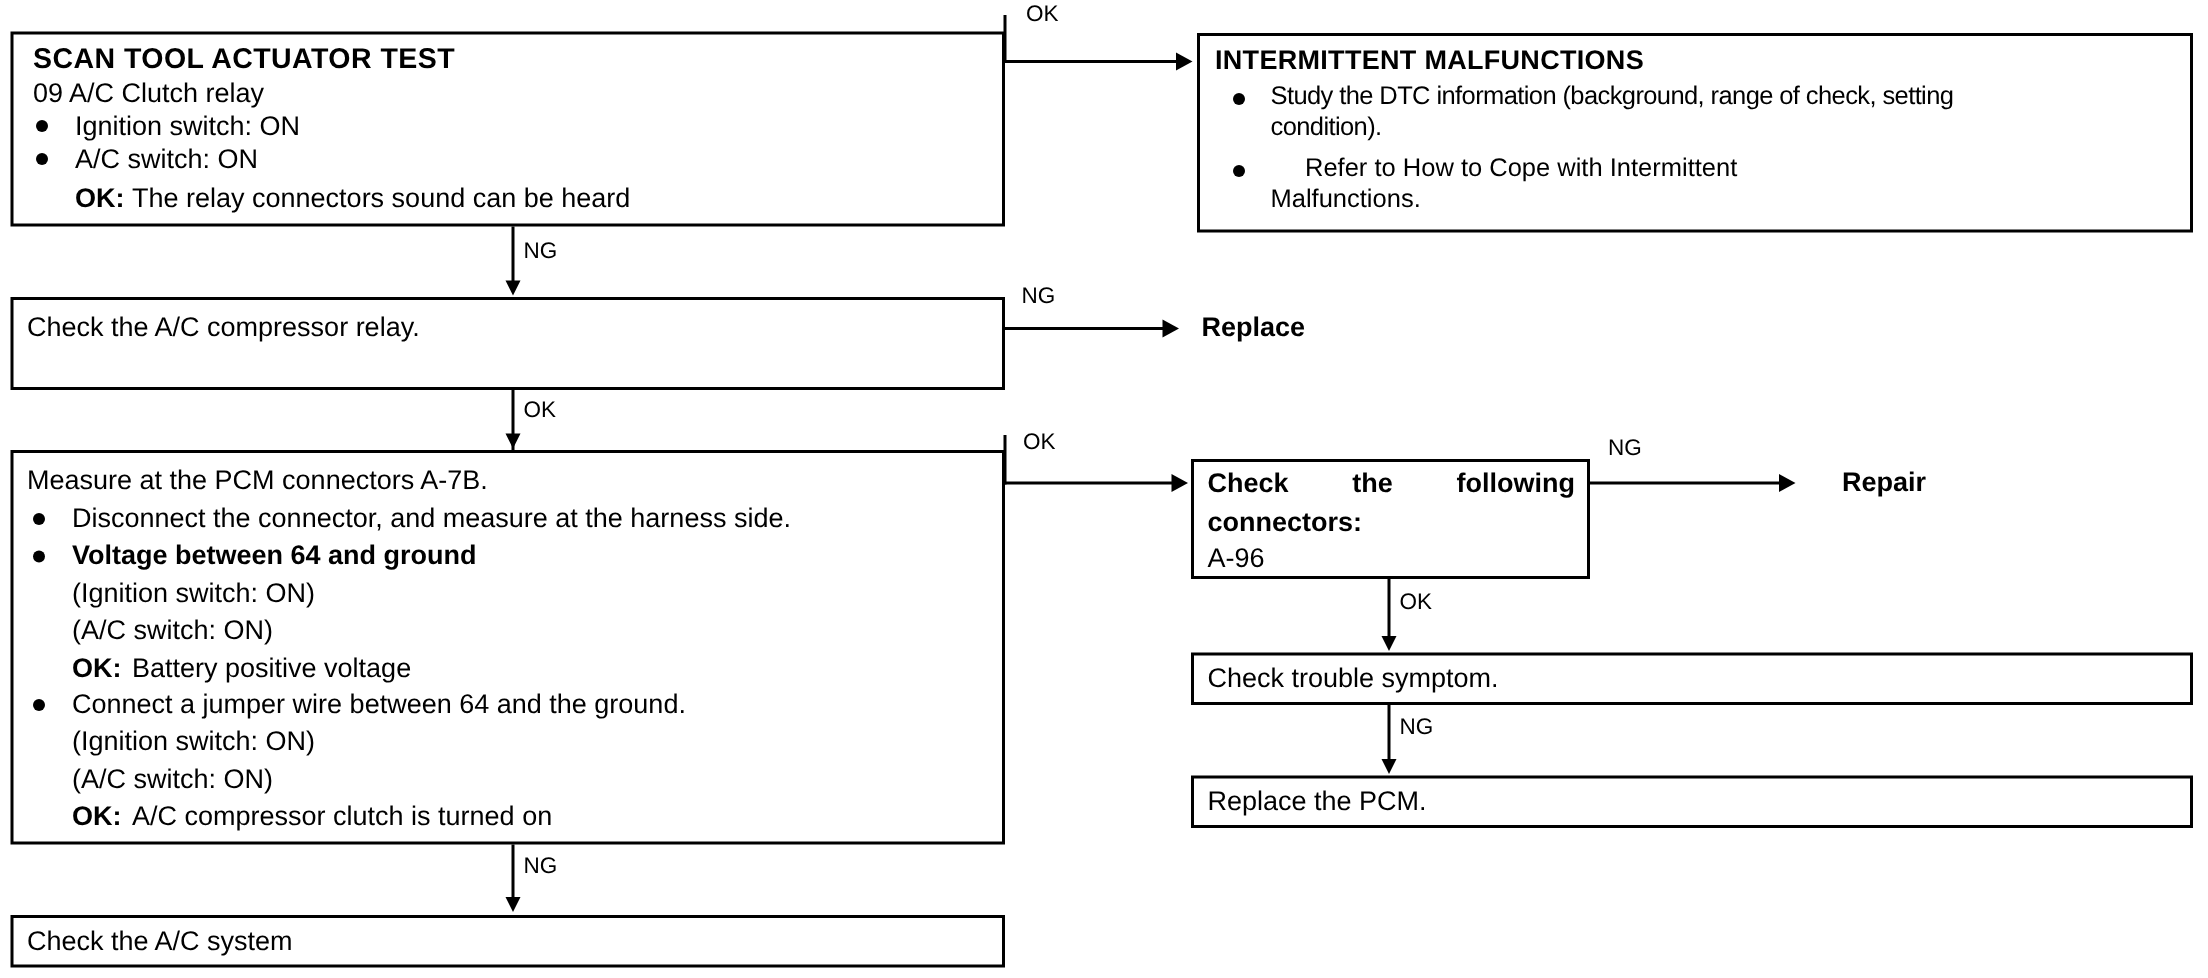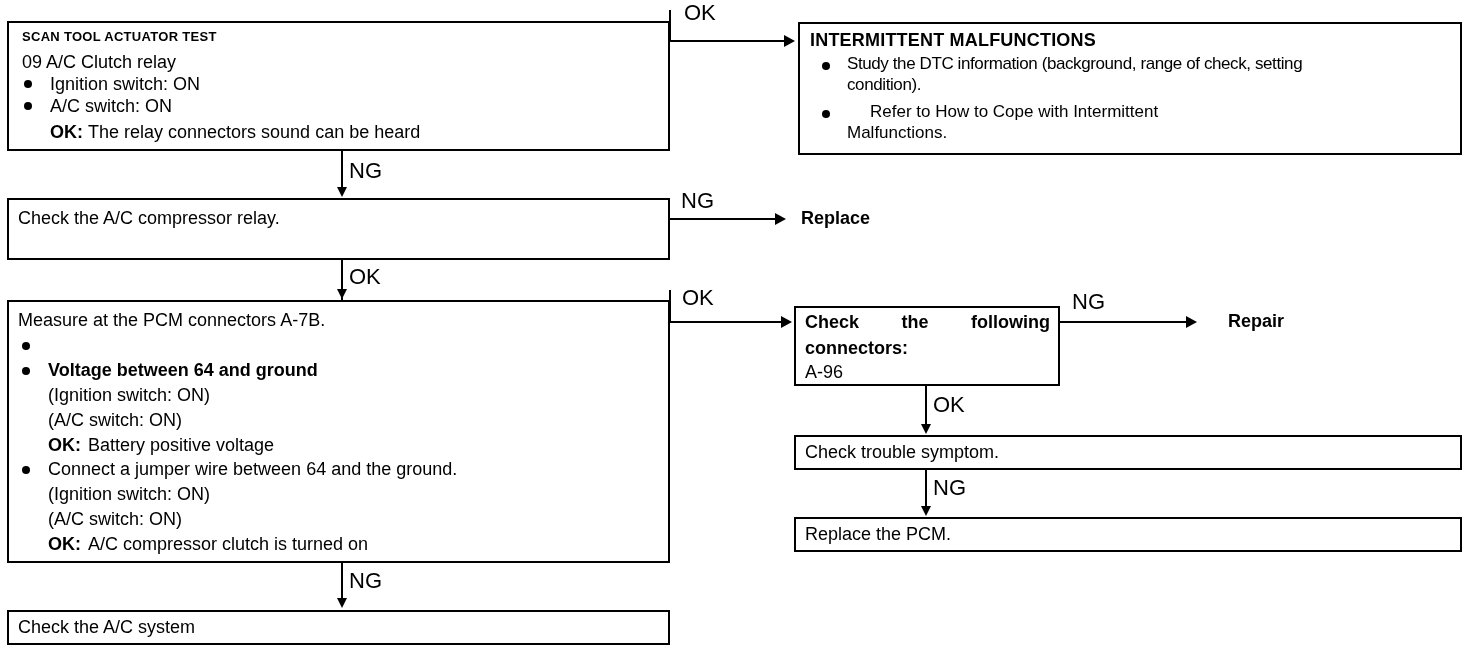--- a/index.html
+++ b/index.html
@@ -22,21 +22,21 @@
     box-sizing:border-box;
   }
   .txt{
     position:absolute;
     white-space:pre;
     line-height:1.0;
   }
   .body-txt{font-size:18px;}
   .small-txt{font-size:17px;}
   .bold{font-weight:bold;}
-  .ttl{font-size:13px;font-weight:bold;letter-spacing:0.3px;}
+  .ttl{font-size:19px;font-weight:bold;letter-spacing:0.3px;}
   .ttl2{font-size:18px;font-weight:bold;letter-spacing:0.2px;}
   .bullet{
     position:absolute;
     width:8px;height:8px;
     background:#000;
     border-radius:50%;
   }
   
   .vline{position:absolute;width:2px;background:#000;}
   .hline{position:absolute;height:2px;background:#000;}
@@ -49,21 +49,21 @@
   }
   .arrow-right{
     position:absolute;
     width:0;height:0;
     border-top:6px solid transparent;
     border-bottom:6px solid transparent;
     border-left:11px solid #000;
   }
   .lbl{
     position:absolute;
-    font-size:22px;
+    font-size:15px;
     white-space:pre;
     line-height:1.0;
   }
   .tight{letter-spacing:-0.4px;}
   .just{
     position:absolute;
     font-weight:bold;
     font-size:18px;
     text-align:justify;
     text-align-last:justify;
@@ -115,20 +115,21 @@
   <div class="txt body-txt bold" style="left:801px;top:209px;">Replace</div>
 
   <div class="vline" style="left:341px;top:260px;height:40px;"></div>
   <div class="arrow-down" style="left:337px;top:289px;"></div>
   <div class="lbl" style="left:349px;top:266px;">OK</div>
 
   <div class="box" style="left:7px;top:300px;width:663px;height:263px;">
   </div>
   <div class="txt body-txt" style="left:18px;top:311px;">Measure at the PCM connectors A-7B.</div>
   <div class="bullet" style="left:22px;top:342px;"></div>
+  <div class="txt body-txt" style="left:48px;top:336px;">Disconnect the connector, and measure at the harness side.</div>
   <div class="bullet" style="left:22px;top:367px;"></div>
   <div class="txt body-txt" style="left:48px;top:361px;font-weight:bold;">Voltage between 64 and ground</div>
   <div class="txt body-txt" style="left:48px;top:386px;">(Ignition switch: ON)</div>
   <div class="txt body-txt" style="left:48px;top:411px;">(A/C switch: ON)</div>
   <div class="txt body-txt bold" style="left:48px;top:436px;">OK:</div>
   <div class="txt body-txt" style="left:88px;top:436px;">Battery positive voltage</div>
   <div class="bullet" style="left:22px;top:466px;"></div>
   <div class="txt body-txt" style="left:48px;top:460px;">Connect a jumper wire between 64 and the ground.</div>
   <div class="txt body-txt" style="left:48px;top:485px;">(Ignition switch: ON)</div>
   <div class="txt body-txt" style="left:48px;top:510px;">(A/C switch: ON)</div>

